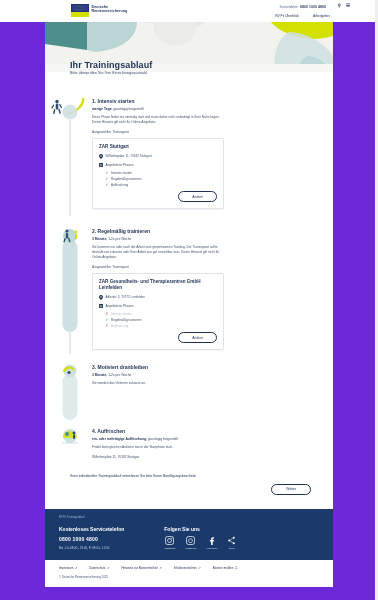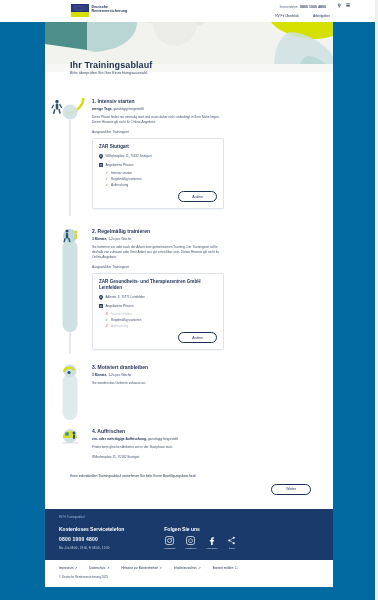--- a/index.html
+++ b/index.html
@@ -4,21 +4,21 @@
 <style>
   * { box-sizing: border-box; margin:0; padding:0; }
   html,body { width:378px; height:600px; }
   body {
     font-family: "Liberation Sans", sans-serif;
     background:#ffffff;
     color:#1c3054;
     font-size:4.2px;
     -webkit-font-smoothing:antialiased;
   }
-  .page { position:relative; width:378px; height:600px; overflow:hidden; background:#0369a1; }
+  .page { position:relative; width:378px; height:600px; overflow:hidden; background:#6d28d9; }
 
   
   .topbar { position:relative; height:22px; background:#fff; }
   .logo { position:absolute; left:71px; top:4px; display:flex; align-items:flex-start; gap:2.5px; }
   .logo-mark { width:18px; height:13px; display:flex; flex-direction:column; }
   .logo-mark .lm-top { flex:1; background:#23337a; border:0.4px solid #23337a; }
   .logo-mark .lm-bot { flex:1; background:#d4e000; }
   .logo-mark .lm-top { position:relative; }
   .logo-txt { font-size:3.6px; line-height:4.4px; font-weight:700; color:#1c3054; padding-top:1px; letter-spacing:0.05px;}
 

